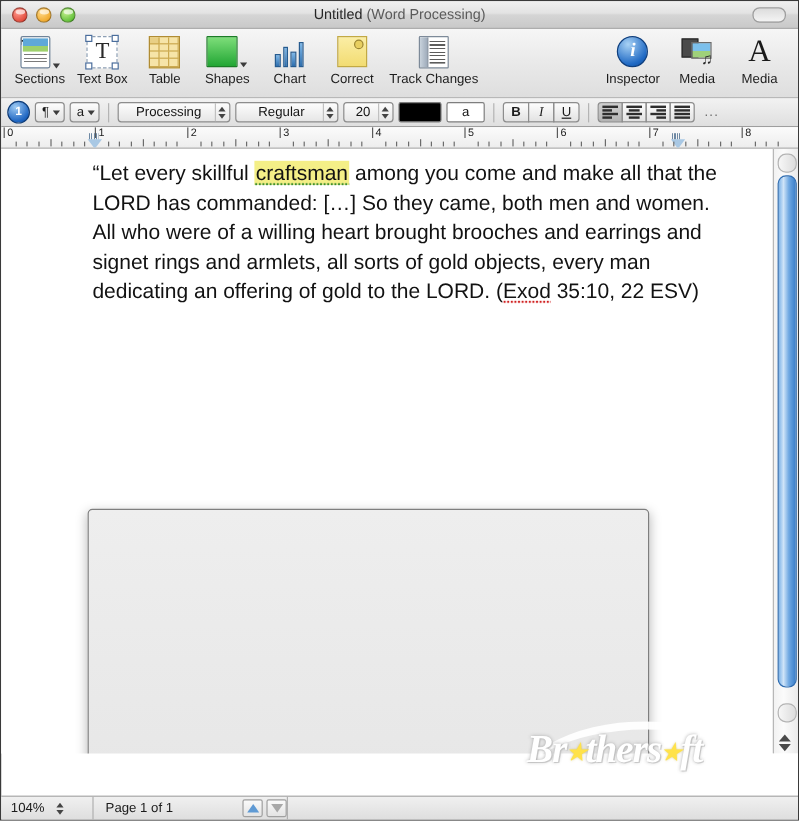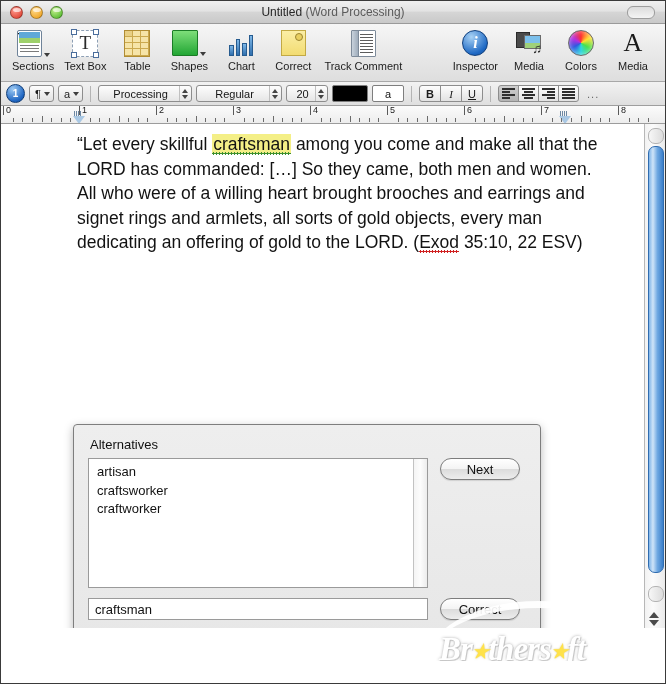--- a/index.html
+++ b/index.html
@@ -496,21 +496,21 @@
   .sb-rest { flex: 1; border-left: 1px solid #b0b0b0; height: 20px; }
 
   
   .watermark {
     position: absolute; right: 14px; bottom: 22px;
     width: 220px; height: 62px;
     pointer-events: none;
     overflow: hidden;
   }
   .wm-text {
-    position: absolute; left: 8px; top: 32px;
+    position: absolute; left: 8px; top: 8px;
     font-family: "Liberation Serif", serif;
     font-style: italic; font-weight: bold;
     font-size: 33px;
     color: #ffffff;
     text-shadow: 0 0 3px rgba(160,160,160,.9), 1px 1px 0 #d8d8d8;
     letter-spacing: -1px;
     white-space: nowrap;
   }
   .wm-arc {
     position: absolute; left: -8px; top: 2px;
@@ -617,21 +617,21 @@
       </div>
       <div class="tblabel">Correct</div>
     </div>
 
     <div class="tbitem">
       <div class="tbicon">
         <div class="ic-track">
             <i></i>
           </div>
       </div>
-      <div class="tblabel">Track Comment</div>
+      <div class="tblabel">Track Changes</div>
     </div>
 
     <div class="tb-spacer"></div>
 
     <div class="tbitem">
       <div class="tbicon">
         <div class="ic-inspector">i</div>
       </div>
       <div class="tblabel">Inspector</div>
     </div>
@@ -640,26 +640,20 @@
       <div class="tbicon">
         <div class="ic-media">
           <div class="film"></div>
             <div class="photo"></div>
             <div class="note">♫</div>
         </div>
       </div>
       <div class="tblabel">Media</div>
     </div>
 
-    <div class="tbitem">
-      <div class="tbicon">
-        <div class="ic-colors"></div>
-      </div>
-      <div class="tblabel">Colors</div>
-    </div>
 
     <div class="tbitem">
       <div class="tbicon">
         <div class="ic-fonts">A</div>
       </div>
       <div class="tblabel">Media</div>
     </div>
 
   </div>
 
@@ -835,46 +829,45 @@
       <div class="vthumb"></div>
       <div class="vtrack-cap b"></div>
       <div class="arrows">
         <i class="up"></i>
         <i class="dn"></i>
       </div>
     </div>
 
     <div class="dialog">
 
-      <div class="dlg-body">
-        <div class="dlg-label">Alternatives</div>
-
-        <div class="alt-row">
-          <div class="alt-list">
-            <div class="alt-items">
-              <div class="alt-item">artisan</div>
-              <div class="alt-item">craftsworker</div>
-              <div class="alt-item">craftworker</div>
-            </div>
-            <div class="alt-sb"></div>
-          </div>
-          <div class="aqua-btn">Next</div>
-        </div>
-
-        <div class="field-row">
-          <div class="txtfield">craftsman</div>
-          <div class="aqua-btn">Correct</div>
-        </div>
-
-      </div>
 
     </div>
   </div>
 
   <div class="watermark">
     <div class="wm-arc"></div>
     <div class="wm-text">
       <span>Br</span><span class="wm-star" style="position:relative;top:-2px">★</span><span>thers</span><span class="wm-star" style="position:relative;top:-2px">★</span><span>ft</span>
     </div>
   </div>
 
+  <div class="statusbar">
+    <div class="sb-zoom">
+      <span>104%</span>
+      <span class="stepper" style="border-left:none">
+          <i class="up"></i>
+          <i class="dn"></i>
+        </span>
+    </div>
+    <div class="sb-sep"></div>
+    <div class="sb-page">Page 1 of 1</div>
+    <div class="sb-navs">
+      <div class="navbtn">
+          <i class="up"></i>
+        </div>
+      <div class="navbtn">
+          <i class="dn"></i>
+        </div>
+    </div>
+    <div class="sb-rest"></div>
+  </div>
 
 </div>
 
 </body></html>

